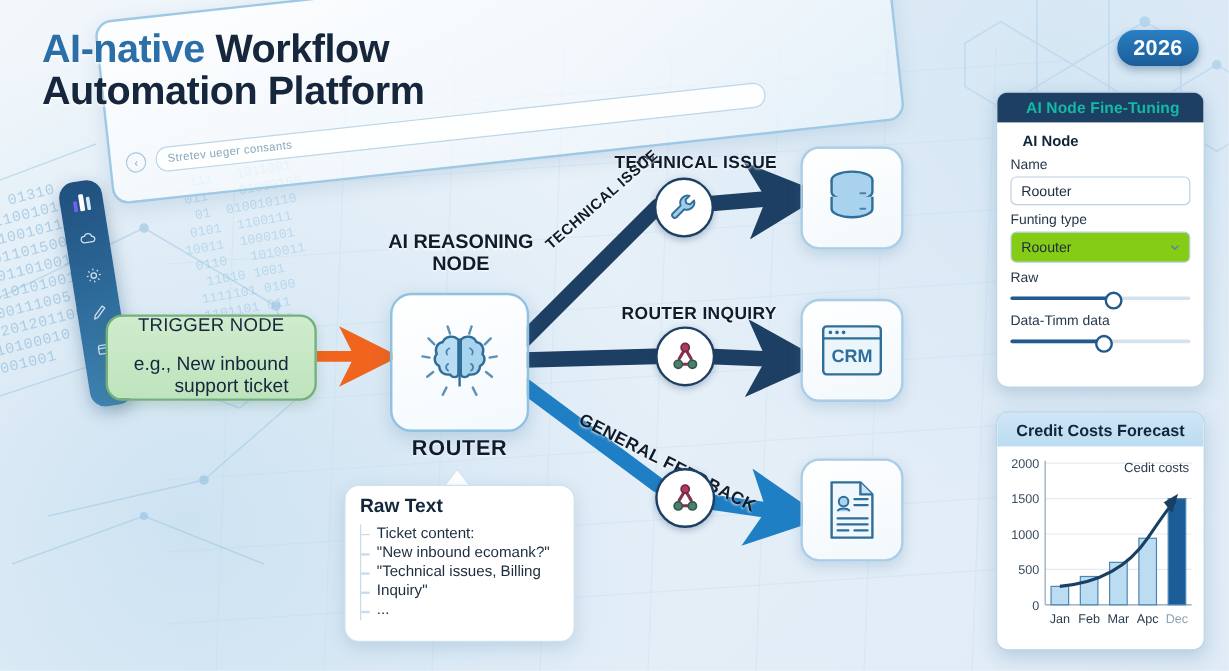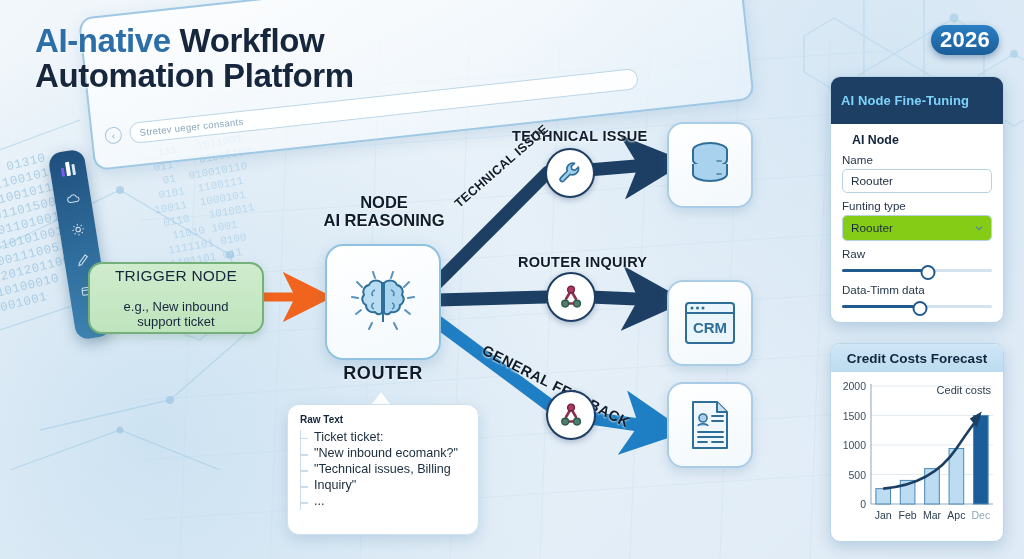--- a/index.html
+++ b/index.html
@@ -58,50 +58,50 @@
   .headline{position:absolute;left:35px;top:24px;line-height:1.06;
     font-size:33px;font-weight:bold;color:#16263c;letter-spacing:-.4px;
     text-shadow:0 1px 2px rgba(255,255,255,.8);}
   .headline .hl{color:#2c6fa8;}
 
   
   .badge2026{position:absolute;left:931px;top:25px;width:68px;height:30px;border-radius:16px;
     background:linear-gradient(180deg,#2a7fc4 0%,#1b5d98 100%);
     box-shadow:0 3px 7px rgba(25,70,115,.4);
     display:flex;align-items:center;justify-content:center;
-    color:#fff;font-size:22px;font-weight:bold;letter-spacing:.3px;}
+    color:#fff;font-size:18px;font-weight:bold;letter-spacing:.3px;}
 
   
   .trigger{position:absolute;left:88px;top:262px;width:172px;height:68px;
     border:2px solid #74b07a;border-radius:14px;
     background:linear-gradient(180deg,#cfeccd 0%,#bfe4bd 100%);
     box-shadow:0 4px 10px rgba(70,120,75,.2);
     display:flex;flex-direction:column;align-items:center;justify-content:center;
     text-align:center;color:#16263c;}
   .trigger .t1{font-size:15.5px;font-weight:normal;letter-spacing:.2px;}
-  .trigger .t2{font-size:13px;line-height:1.16;margin-top:14px;}
+  .trigger .t2{font-size:16px;line-height:1.16;margin-top:14px;text-align:right;}
 
   .node-label{position:absolute;font-weight:bold;color:#101c2b;text-align:center;
     text-shadow:0 1px 2px rgba(255,255,255,.9);}
   #ai-node-title{left:300px;top:193px;width:168px;font-size:16.5px;line-height:1.12;}
   #router-label{left:318px;top:363px;width:130px;font-size:18px;letter-spacing:.6px;}
 
   .brain-box{position:absolute;left:325px;top:244px;width:112px;height:112px;
     border:2.4px solid #8fc2e0;border-radius:18px;
     background:linear-gradient(160deg,#ffffff 0%,#f3f9fd 100%);
     box-shadow:0 5px 14px rgba(70,120,160,.22);
     display:flex;align-items:center;justify-content:center;}
 
   .dest{position:absolute;width:82px;height:82px;border-radius:16px;
     border:2px solid #a9cde6;
     background:linear-gradient(160deg,#ffffff 0%,#f2f8fc 100%);
     box-shadow:0 4px 11px rgba(70,120,160,.2);
     display:flex;align-items:center;justify-content:center;}
   #dest-database{left:667px;top:122px;}
-  #dest-crm{left:667px;top:280px;}
+  #dest-crm{left:667px;top:249px;}
   #dest-doc{left:667px;top:382px;}
 
   .branch-node{position:absolute;width:46px;height:46px;border-radius:50%;
     background:#fff;border:2.6px solid #1d3f63;
     display:flex;align-items:center;justify-content:center;
     box-shadow:0 2px 6px rgba(30,60,95,.3);}
   #branch-node-technical{left:545px;top:148px;}
   #branch-node-billing{left:546px;top:272px;}
   #branch-node-feedback{left:546px;top:390px;}
 
@@ -111,37 +111,37 @@
   #label-billing-top{left:518px;top:254px;font-size:14.5px;letter-spacing:.3px;}
   #label-technical-diag{left:452px;top:200px;font-size:12.5px;letter-spacing:.4px;
      transform:rotate(-41deg);transform-origin:left top;}
   #label-feedback-diag{left:487px;top:342px;font-size:14.5px;letter-spacing:.5px;
      transform:rotate(27deg);transform-origin:left top;}
 
   
   .rawbox{position:absolute;left:287px;top:404px;width:192px;height:131px;
     background:#fff;border:1.6px solid #cfe2ef;border-radius:12px;
     box-shadow:0 5px 14px rgba(70,120,160,.2);padding:9px 11px 0 12px;box-sizing:border-box;}
-  .rawbox .rt-title{font-size:10px;font-weight:bold;color:#14263a;margin-bottom:5px;}
+  .rawbox .rt-title{font-size:16px;font-weight:bold;color:#14263a;margin-bottom:5px;}
   .rawbox ul{margin:0;padding:0 0 0 13px;list-style:none;border-left:1.4px solid #c9dceb;}
   .rawbox li{font-size:12.6px;line-height:1.2;color:#1b2c3e;position:relative;
     margin-bottom:1px;}
   .rawbox li:before{content:"";position:absolute;left:-13px;top:8px;width:7px;
     height:1.4px;background:#c9dceb;}
   .raw-tail{position:absolute;left:370px;top:392px;width:0;height:0;
     border-left:11px solid transparent;border-right:11px solid transparent;
     border-bottom:14px solid #fff;filter:drop-shadow(0 -1px 0 #cfe2ef);}
 
   
   .panel{position:absolute;border-radius:10px;overflow:hidden;
     box-shadow:0 5px 15px rgba(60,110,155,.25);}
   #panel-finetune{left:830px;top:76px;width:172px;height:245px;background:#fff;
     border:1.5px solid #b9d5e8;}
-  #panel-finetune .ph{height:47px;background:#1d3f63;color:#7dd3fc;
-    display:flex;align-items:center;padding-left:10px;
+  #panel-finetune .ph{height:25px;background:#1d3f63;color:#14b8a6;
+    display:flex;align-items:center;padding-left:24px;
     font-size:13px;font-weight:bold;letter-spacing:.1px;}
   .pbody{padding:9px 11px 0 11px;}
   .p-sec{font-size:12.4px;font-weight:bold;color:#12243a;margin-bottom:4px;margin-left:10px;}
   .p-lab{font-size:11.6px;color:#26384c;margin:6px 0 3px;}
   .p-input{height:22px;border:1.3px solid #b9d2e3;border-radius:5px;background:#fff;
     display:flex;align-items:center;padding:0 8px;font-size:11.8px;color:#1b2c3e;}
   .p-select{height:24px;border:1.3px solid #b9d2e3;border-radius:5px;background:#84cc16;
     display:flex;align-items:center;justify-content:space-between;padding:0 7px 0 8px;
     font-size:11.8px;color:#1b2c3e;}
   .chev{width:10px;height:10px;color:#5c84a4;}
@@ -313,22 +313,22 @@
 
   <div class="trigger">
     <div class="t1">TRIGGER NODE</div>
     <div class="t2">
       <div>e.g., New inbound</div>
       <div>support ticket</div>
     </div>
   </div>
 
   <div class="node-label" id="ai-node-title">
+    <div>AI REASONING</div>
     <div>NODE</div>
-    <div>AI REASONING</div>
   </div>
   <div class="brain-box">
     <svg width="74" height="74" viewBox="0 0 74 74">
       <g stroke="#3f7fae" stroke-width="2" stroke-linecap="round" opacity=".85">
         <path d="M16 22 L11 17"></path>
           <path d="M12 33 L6 32"></path>
           <path d="M15 45 L10 49"></path>
         <path d="M58 22 L63 17"></path>
           <path d="M62 33 L68 32"></path>
           <path d="M59 45 L64 49"></path>
@@ -424,21 +424,21 @@
           <path d="M11 43h9"></path>
           <path d="M25 43h11"></path>
       </g>
     </svg>
   </div>
 
   <div class="raw-tail"></div>
   <div class="rawbox">
     <div class="rt-title">Raw Text</div>
     <ul>
-      <li>Ticket ticket:</li>
+      <li>Ticket content:</li>
       <li>"New inbound ecomank?"</li>
       <li>"Technical issues, Billing</li>
       <li>Inquiry"</li>
       <li>...</li>
     </ul>
   </div>
 
   <div class="panel" id="panel-finetune">
     <div class="ph">AI Node Fine-Tuning</div>
     <div class="pbody">

